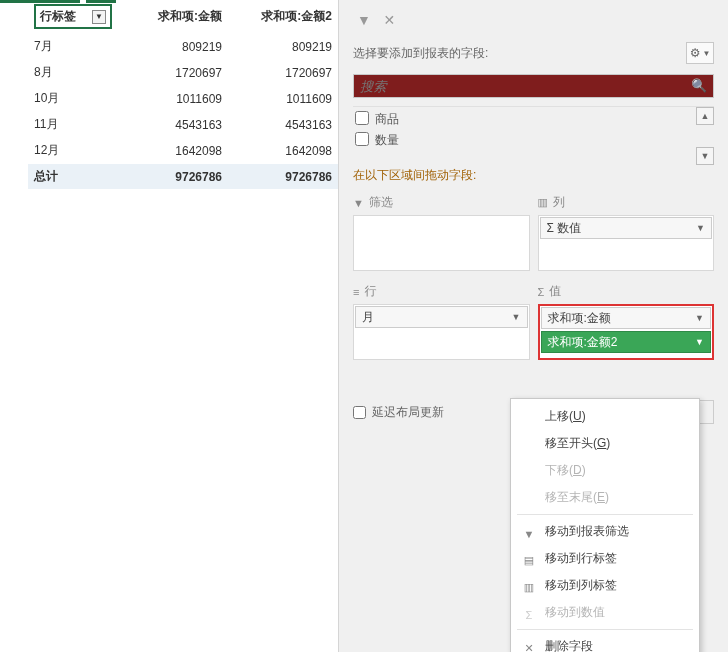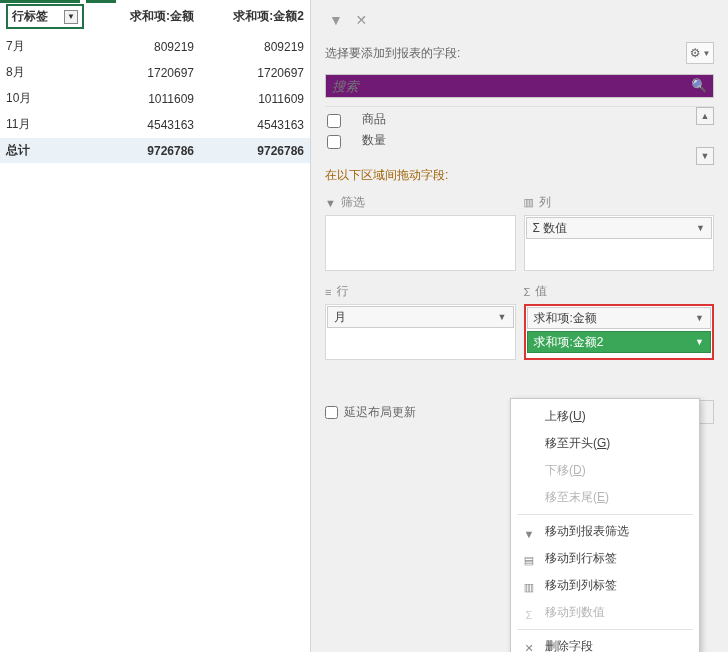--- a/index.html
+++ b/index.html
@@ -15,24 +15,24 @@
   .total-row td.first { background:#eaf1f7;}
   
   .panel { flex: 1; background: #f0f0f0; border-left: 1px solid #d5d5d5; display: flex; flex-direction: column; position: relative;}
   .panel-head { display: flex; align-items: center; justify-content: space-between; padding: 10px 14px 6px; color: #217346; font-size: 17px;}
   .panel-head .ctrls span { color: #999; cursor: pointer; padding: 0 4px; font-size: 14px; }
   .subhead { display:flex; align-items:center; justify-content:space-between; padding:6px 14px; color:#666;}
   .gear { width:28px; height:22px; border:1px solid #c8c8c8; display:flex; align-items:center;justify-content:center; background:#fafafa; gap:2px;}
   .gear .cog{font-size:12px;color:#666;}
   .gear .car{font-size:8px;color:#666;}
   .search { margin: 4px 14px 8px; position:relative;}
-  .search input { width:100%; height:24px; border:1px solid #c8c8c8; padding:2px 24px 2px 6px; font-style:italic; color:#999; background:#701a75;}
+  .search input { width:100%; height:24px; border:1px solid #c8c8c8; padding:2px 24px 2px 6px; font-style:italic; color:#999; background:#7f1d1d;}
   .search .mag { position:absolute; right:6px; top:4px; color:#2a6fb5; font-size:13px;}
   .fields { margin:0 14px; border-top:1px solid #e0e0e0; padding:2px 0 6px; position:relative;}
-  .field-row { display:flex; align-items:flex-end; padding:2px 2px; gap:21px; color:#555;}
+  .field-row { display:flex; align-items:flex-start; padding:2px 2px; gap:6px; color:#555;}
   .field-row input[type=checkbox]{ width:14px;height:14px;}
   .scroll-btns{ position:absolute; right:0; top:0; display:flex; flex-direction:column;}
   .scroll-btns div{ width:18px;height:18px;border:1px solid #bdbdbd;background:#f5f5f5;display:flex;align-items:center;justify-content:center;font-size:9px;color:#666;margin-bottom:22px;}
   .drag-label{ padding:10px 14px 6px; color:#a16207;}
   .quad { display:grid; grid-template-columns:1fr 1fr; gap:8px; padding:0 14px;}
   .zone { display:flex; flex-direction:column; }
   .zone-title{ display:flex; align-items:center; gap:5px; color:#888; padding:4px 0; font-size:12px;}
   .zone-title .ico{ font-size:11px; }
   .zone-box{ background:#fff; border:1px solid #d8d8d8; min-height:56px; display:flex; flex-direction:column;}
   .pill{ display:flex; align-items:center; justify-content:space-between; border:1px solid #ccc; background:#f7f7f7; height:22px; padding:0 6px; margin:1px; font-size:12px; color:#444;}
@@ -49,21 +49,21 @@
   .menu .item .ico{ width:16px; text-align:center; color:#888; font-size:11px;}
   .menu .item.dis .ico{ color:#ccc;}
   .menu .sep{ height:1px; background:#e3e3e3; margin:3px 6px;}
   .menu .item u{ text-decoration:underline;}
   .top-green-line{ height:3px; background:#217346; width:80px; position:absolute; left:0; top:0;}
   .top-green-line2{ height:3px; background:#217346; width:30px; position:absolute; left:86px; top:0;}
 </style>
 </head>
 <body>
 
-<div style="position:relative;">
+<div style="position:relative;padding-left:28px;">
 <div class="top-green-line"></div>
     <div class="top-green-line2"></div>
 <table class="pivot">
   <tbody>
         <tr>
     <th style="width:90px">
       <span class="hdr-cell">
         <span>行标签</span>
         <span class="dd">▼</span>
       </span>
@@ -84,20 +84,25 @@
   <tr>
           <td>10月</td>
           <td class="num">1011609</td>
           <td class="num">1011609</td>
         </tr>
   <tr>
           <td>11月</td>
           <td class="num">4543163</td>
           <td class="num">4543163</td>
         </tr>
+  <tr>
+          <td>12月</td>
+          <td class="num">1642098</td>
+          <td class="num">1642098</td>
+        </tr>
   <tr class="total-row">
           <td class="first">总计</td>
           <td class="num">9726786</td>
           <td class="num">9726786</td>
         </tr>
 </tbody>
     </table>
 </div>
 
 <div class="panel">

